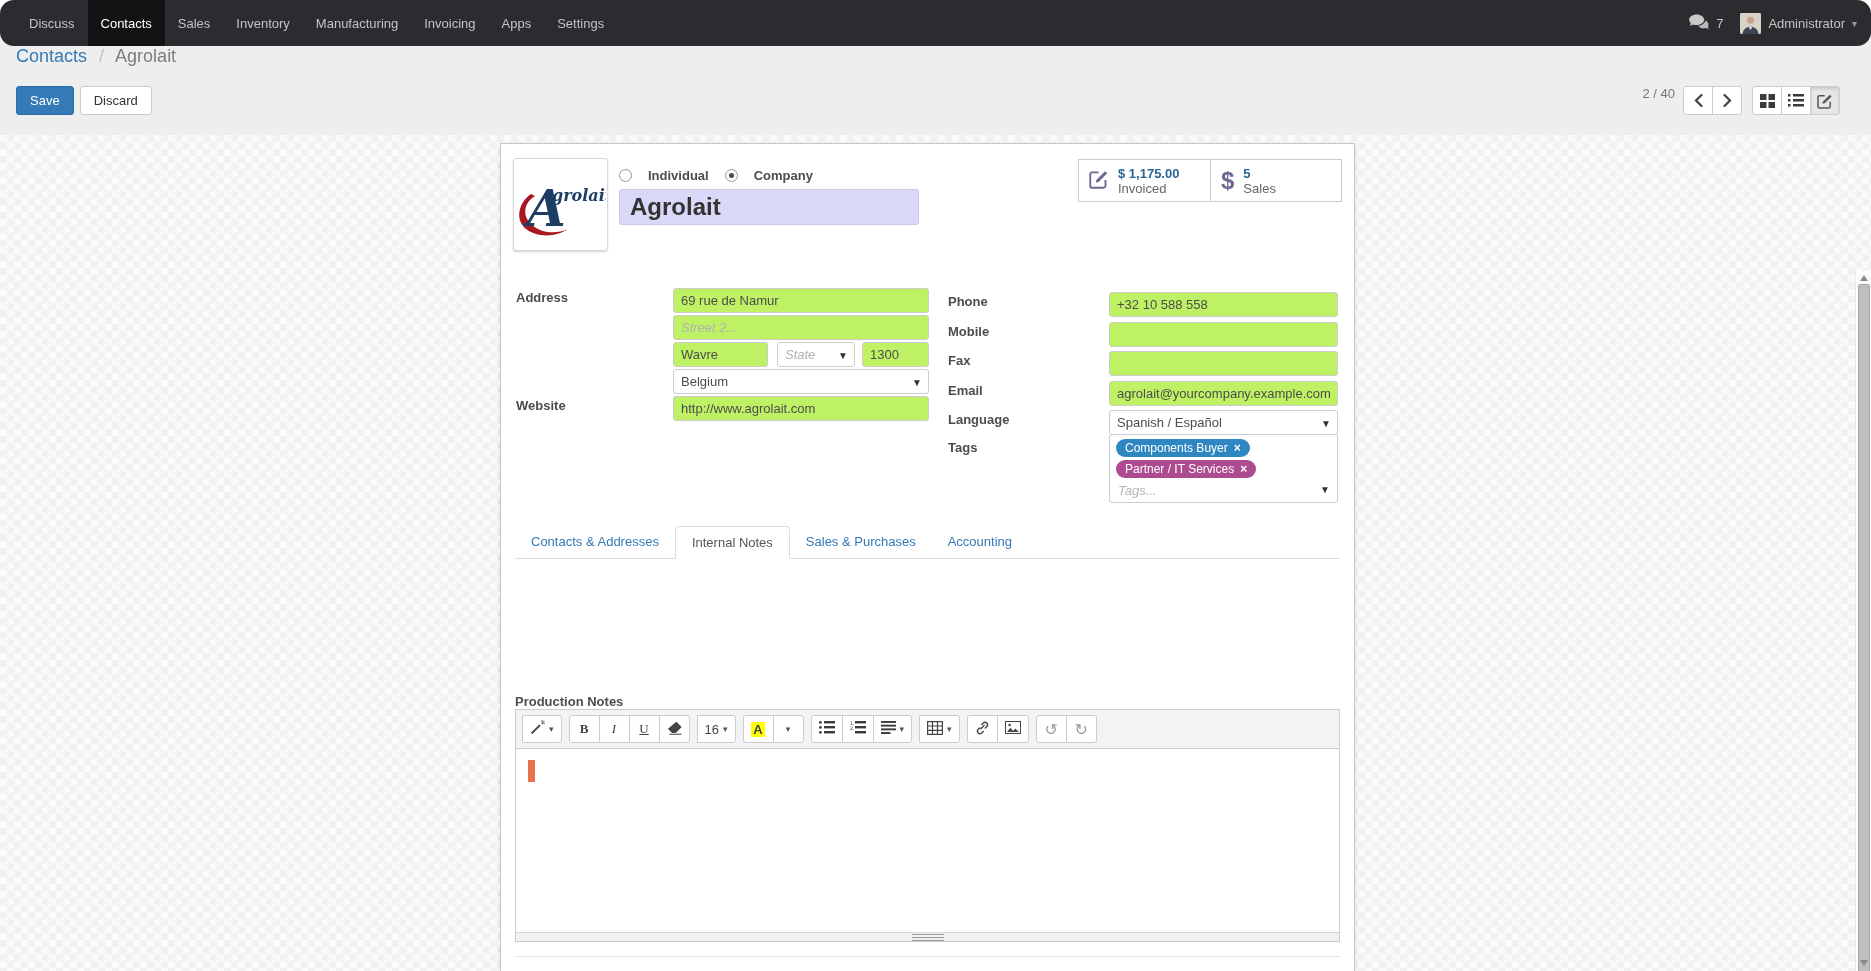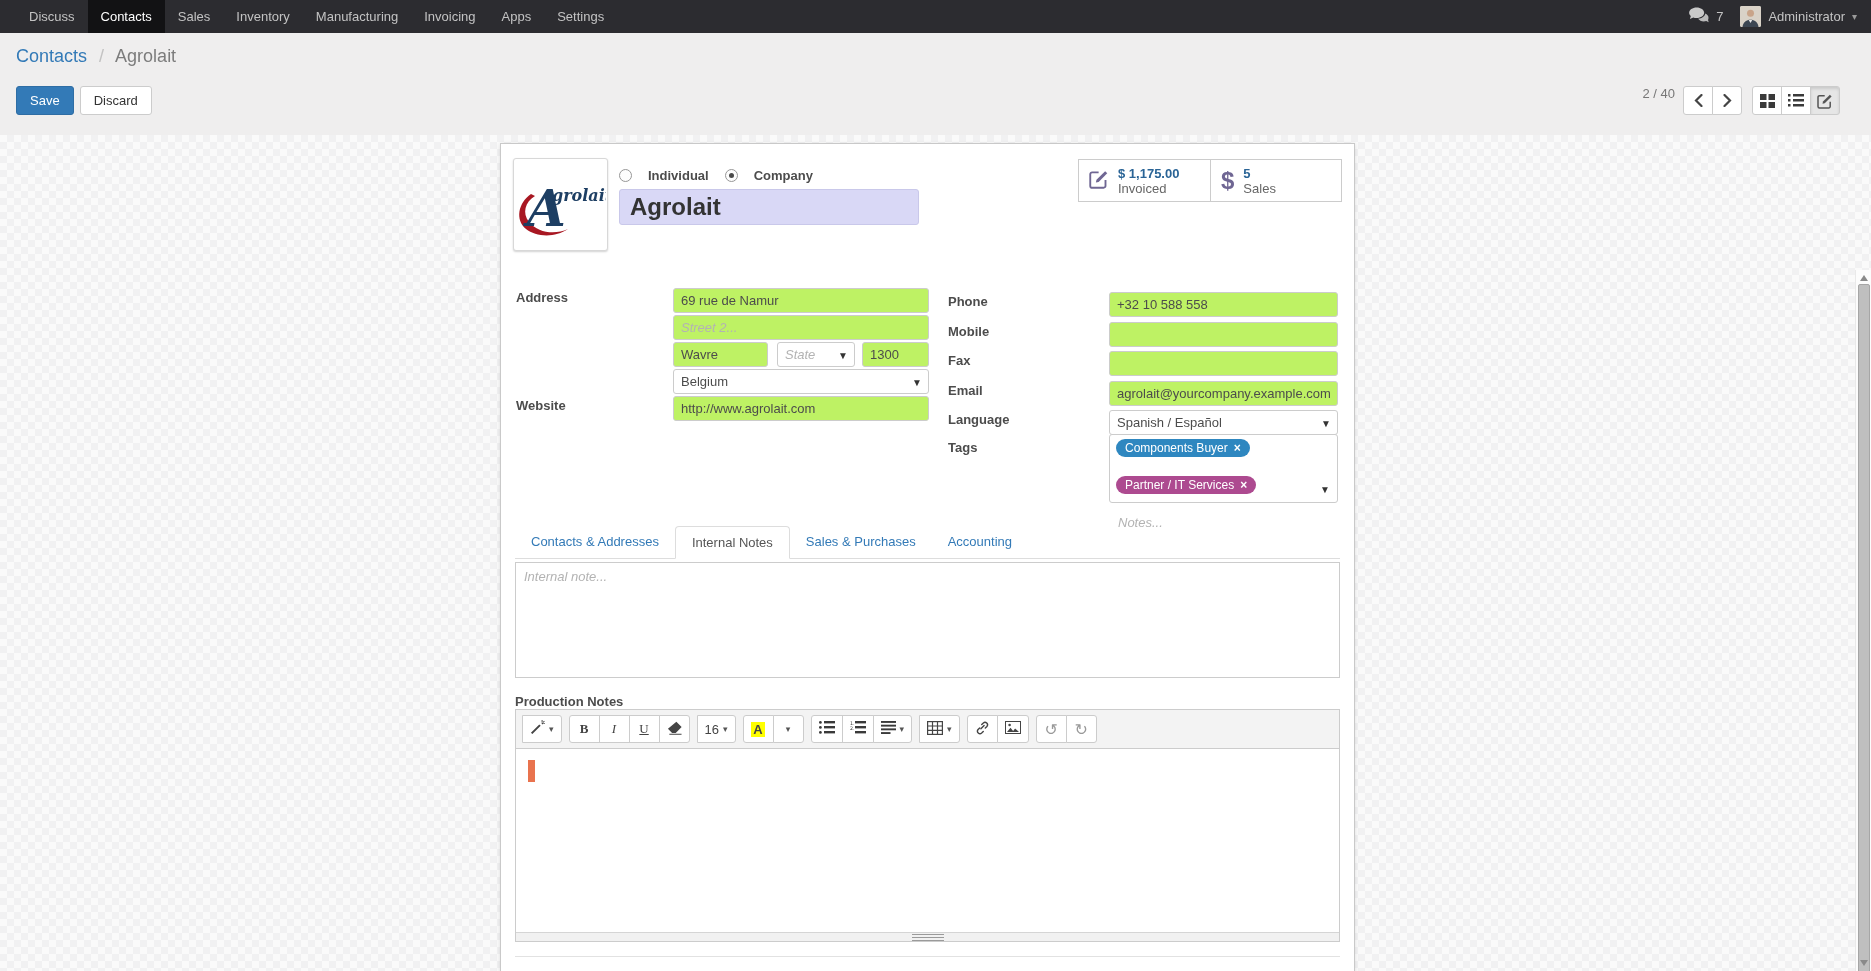--- a/index.html
+++ b/index.html
@@ -2,21 +2,21 @@
 <html><head>
 <meta charset="utf-8">
 <style>
   * { box-sizing: border-box; }
   html,body { margin:0; padding:0; }
   body {
     width:1871px; height:971px; overflow:hidden; position:relative;
     font-family:"Liberation Sans", sans-serif; font-size:13px; color:#4c4c4c; background:#fff;
   }
   
-  .navbar { position:absolute; top:0; left:0; right:0; height:33px; background:#2c2c30; display:flex; align-items:stretch; z-index:30; }
+  .navbar { position:absolute; top:0; left:0; right:0; height:46px; background:#2c2c30; display:flex; align-items:stretch; z-index:30;border-radius:14px; }
   .nav-left { display:flex; margin-left:16px; }
   .nav-item { color:#c3c3c3; padding:0 13px; display:flex; align-items:center; cursor:pointer; font-size:13px; }
   .nav-item.active { background:#121214; color:#fff; }
   .nav-right { margin-left:auto; display:flex; align-items:center; padding-right:14px; color:#c3c3c3; gap:7px; }
   .msg-count { margin-right:10px; }
   .avatar { width:21px; height:21px; border-radius:2px; overflow:hidden; background:#ddd; }
   .nav-caret { font-size:10px; color:#9a9a9a; }
   
   .control-panel { position:absolute; top:33px; left:0; right:0; height:102px; background:#efeeee; }
   .breadcrumb { padding:13px 0 0 16px; font-size:18px; }
@@ -63,21 +63,21 @@
   .tin { position:absolute; height:25px; border:1px solid #ccc; border-radius:3px; padding:0 7px;
          font-family:"Liberation Sans",sans-serif; font-size:13px; color:#4c4c4c; background:#bef264; }
   .tin::placeholder { color:#b3b3b3; font-style:italic; }
   .sel { position:absolute; height:25px; border:1px solid #ccc; border-radius:3px; padding:0 20px 0 7px;
          background:#fff; display:flex; align-items:center; cursor:pointer; }
   .sel .caret { position:absolute; right:6px; top:7px; font-size:10px; color:#333; }
   .sel.placeholder { color:#b3b3b3; font-style:italic; }
   .tags-box { position:absolute; left:608px; top:290px; width:229px; height:69px; border:1px solid #ccc;
               border-radius:3px; background:#fff; padding:1px 4px; }
   .tag-pill { display:inline-flex; align-items:center; gap:6px; color:#fff; font-size:12px;
-              padding:2px 9px; border-radius:10px; margin:3px 0 16px 2px; }
+              padding:2px 9px; border-radius:10px; margin:3px 0 0 2px; }
   .tag-x { font-weight:bold; cursor:pointer; font-size:12px; }
   .tags-ph { color:#b3b3b3; font-style:italic; margin:5px 0 0 4px; }
   .tags-caret { position:absolute; right:7px; bottom:7px; font-size:10px; color:#333; }
   
   .tabs { position:absolute; left:14px; top:382px; width:825px; height:33px; border-bottom:1px solid #ddd; display:flex; }
   .tab { padding:8px 16px 0 16px; color:#337ab7; cursor:pointer; height:33px; }
   .tab.active { background:#fff; border:1px solid #ddd; border-bottom:1px solid #fff; border-radius:4px 4px 0 0;
                 color:#555; margin-bottom:-1px; }
   .notes-area { position:absolute; left:14px; top:418px; width:825px; height:116px; border:1px solid #ccc;
                 resize:none; padding:6px 8px; font-family:"Liberation Sans",sans-serif; font-size:13px; color:#4c4c4c; }
@@ -275,32 +275,31 @@
     </span>
     <span class="flabel" style="left:447px; top:296px;">Tags</span>
     <div class="tags-box">
       <div id="tags-list"><span class="tag-pill" style="background: rgb(46, 135, 192);">
             <span>Components Buyer</span>
             <span class="tag-x">×</span>
           </span><br><span class="tag-pill" style="background: rgb(173, 74, 144);">
             <span>Partner / IT Services</span>
             <span class="tag-x">×</span>
           </span><br></div>
-      <div class="tags-ph">Notes...</div>
+      <div class="tags-ph">Tags...</div>
       <span class="tags-caret">▼</span>
     </div>
 
     <div class="tabs" id="tabs">
         <div class="tab">Contacts &amp; Addresses</div>
         <div class="tab active">Internal Notes</div>
         <div class="tab">Sales &amp; Purchases</div>
         <div class="tab">Accounting</div>
       </div>
 
-    <textarea class="notes-area" placeholder="Internal note..." style=""></textarea>
 
     <span class="prod-label">Production Notes</span>
 
     <div class="editor">
       <div class="toolbar" id="toolbar">
           <span class="tb-group">
             <span class="tb-btn">
               <span><svg width="15" height="15" viewBox="0 0 16 16">
                   <path fill="#444" d="M1 13.6 9.9 4.7l1.5 1.5L2.5 15zM12 3.2l1.5 1.5.9-.9-1.5-1.5zM12.4 0h1v2.1h-1zM15.9 3.1v1h-2.1v-1zM15 0.8l-1.5 1.5.7.7L15.7 1.5z"></path>
                 </svg></span>

